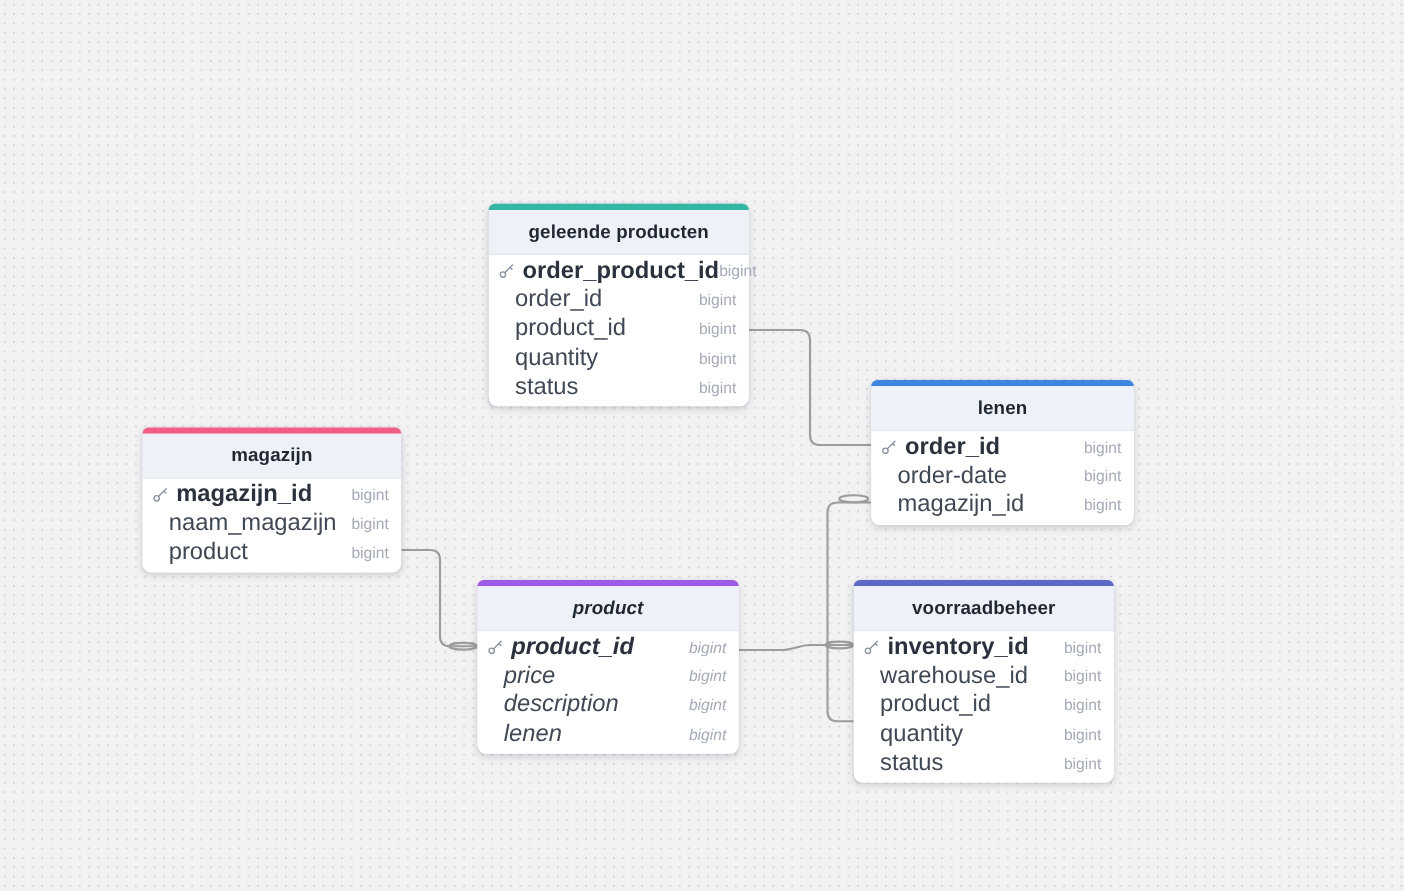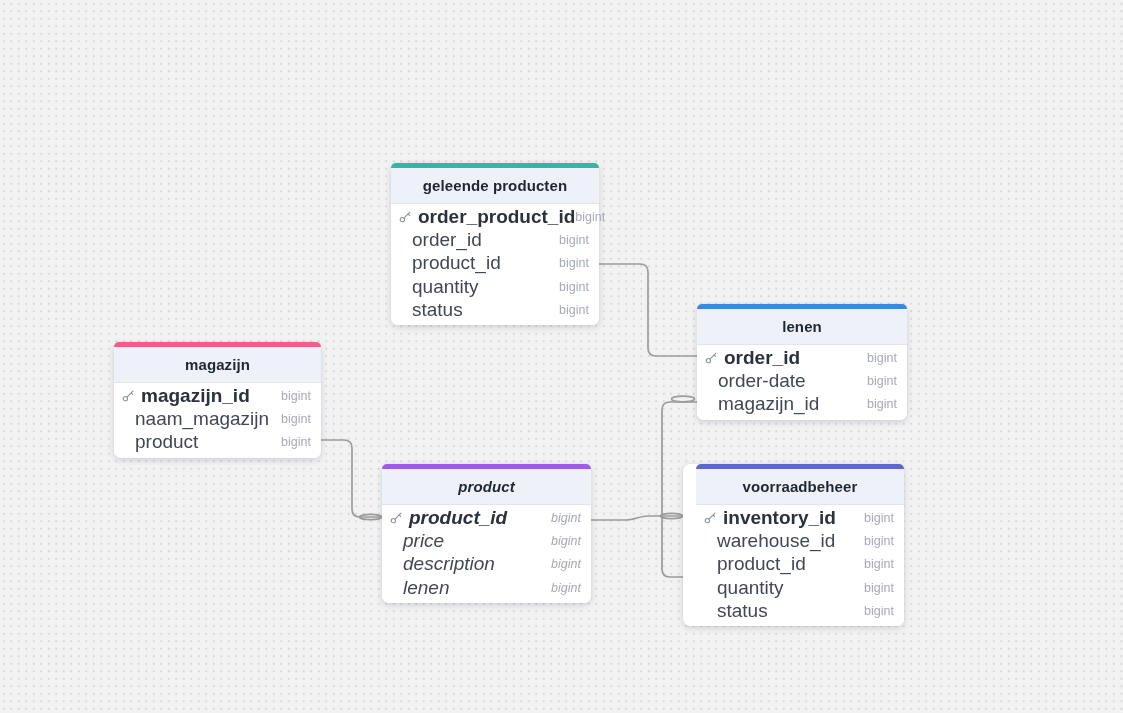--- a/index.html
+++ b/index.html
@@ -41,21 +41,21 @@
   }
   .row.pk .fname{padding-left:0;font-weight:bold;color:#2b323e;}
   .key-ico{flex:0 0 auto;display:inline-block;margin-right:0;}
   .ftype{margin-left:auto;font-size:12.5px;color:#a5aab8;}
 
   
   .t-geleende{left:391px;top:163px;width:208px;}
   .t-lenen{left:697px;top:304px;width:210px;}
   .t-magazijn{left:114px;top:342px;width:207px;}
   .t-product{left:382px;top:464px;width:209px;font-style:italic;}
-  .t-voorraad{left:683px;top:464px;width:208px;padding-left:13px;}
+  .t-voorraad{left:683px;top:464px;width:208px;}
 </style>
 </head>
 <body>
 
 <div class="canvas">
 
   <svg class="wires" width="1123" height="713" viewBox="0 0 1123 713">
     <path d="M599 264 H640 Q648 264 648 272 V348 Q648 356 656 356 H697" style="stroke: rgb(156, 156, 156);"></path>
     <path d="M321 440 H344 Q352 440 352 448 V509 Q352 517 360 517 H382" style="stroke: rgb(156, 156, 156);"></path>
     <ellipse cx="370.5" cy="517" rx="11" ry="2.7" style="stroke: rgb(156, 156, 156);"></ellipse>

